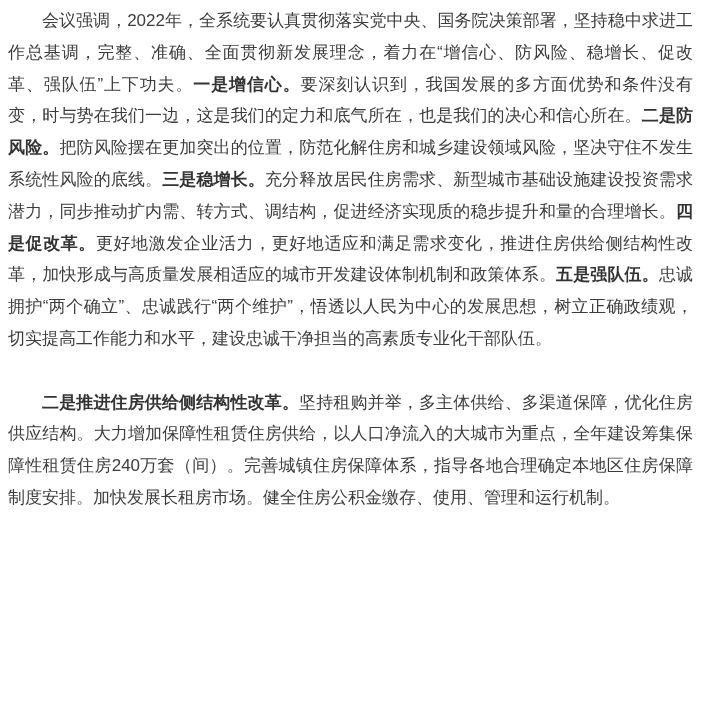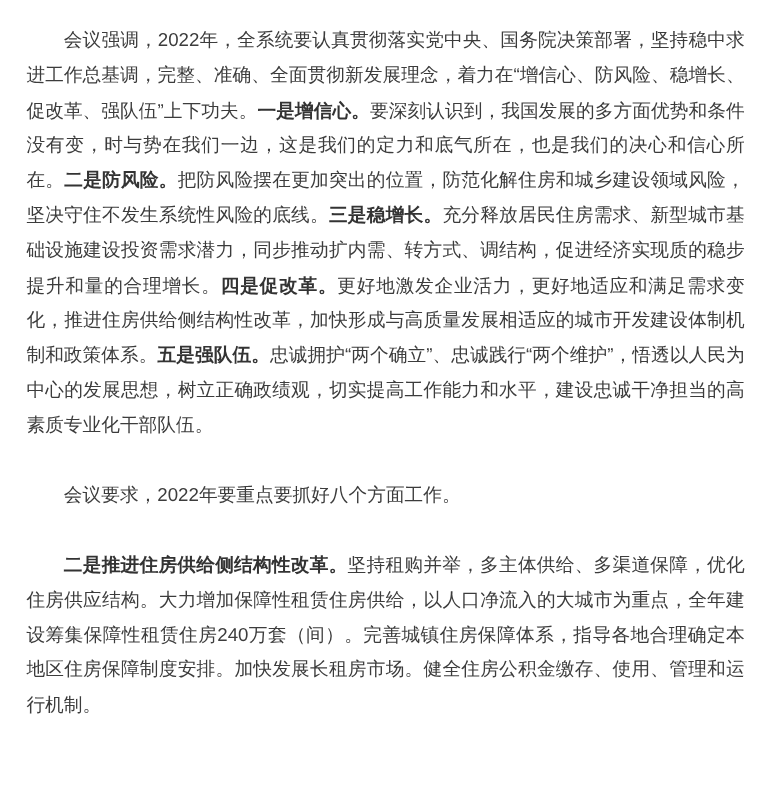--- a/index.html
+++ b/index.html
@@ -14,21 +14,21 @@
     font-family: "Liberation Sans", sans-serif;
   }
   .page {
     box-sizing: border-box;
     width: 701px;
     height: 716px;
     padding: 5px 8px 0 8px;
     background: #ffffff;
   }
   .para {
-    margin: 16px;
+    margin: 0;
     font-size: 17px;
     line-height: 31.8px;
     color: #3c3c3c;
     text-align: justify;
     text-justify: inter-ideograph;
     text-indent: 2em;
     word-break: break-all;
   }
   .gap-before {
     margin-top: 31.8px;
@@ -40,16 +40,15 @@
     font-weight: bold;
     color: #333333;
   }
 </style>
 </head>
 <body>
 
 <div class="page">
   <div id="article">
       <p class="para"><span class="run">会议强调，2022年，全系统要认真贯彻落实党中央、国务院决策部署，坚持稳中求进工作总基调，完整、准确、全面贯彻新发展理念，着力在“增信心、防风险、稳增长、促改革、强队伍”上下功夫。</span><span class="run bold">一是增信心。</span><span class="run">要深刻认识到，我国发展的多方面优势和条件没有变，时与势在我们一边，这是我们的定力和底气所在，也是我们的决心和信心所在。</span><span class="run bold">二是防风险。</span><span class="run">把防风险摆在更加突出的位置，防范化解住房和城乡建设领域风险，坚决守住不发生系统性风险的底线。</span><span class="run bold">三是稳增长。</span><span class="run">充分释放居民住房需求、新型城市基础设施建设投资需求潜力，同步推动扩内需、转方式、调结构，促进经济实现质的稳步提升和量的合理增长。</span><span class="run bold">四是促改革。</span><span class="run">更好地激发企业活力，更好地适应和满足需求变化，推进住房供给侧结构性改革，加快形成与高质量发展相适应的城市开发建设体制机制和政策体系。</span><span class="run bold">五是强队伍。</span><span class="run">忠诚拥护“两个确立”、忠诚践行“两个维护”，悟透以人民为中心的发展思想，树立正确政绩观，切实提高工作能力和水平，建设忠诚干净担当的高素质专业化干部队伍。</span></p>
-      <p class="para gap-before"><span class="run">会议要求，2022年要重点要抓好八个方面工作。</span></p>
       <p class="para gap-before"><span class="run bold">二是推进住房供给侧结构性改革。</span><span class="run">坚持租购并举，多主体供给、多渠道保障，优化住房供应结构。大力增加保障性租赁住房供给，以人口净流入的大城市为重点，全年建设筹集保障性租赁住房240万套（间）。完善城镇住房保障体系，指导各地合理确定本地区住房保障制度安排。加快发展长租房市场。健全住房公积金缴存、使用、管理和运行机制。</span></p>
     </div>
 </div>
 
 </body></html>

